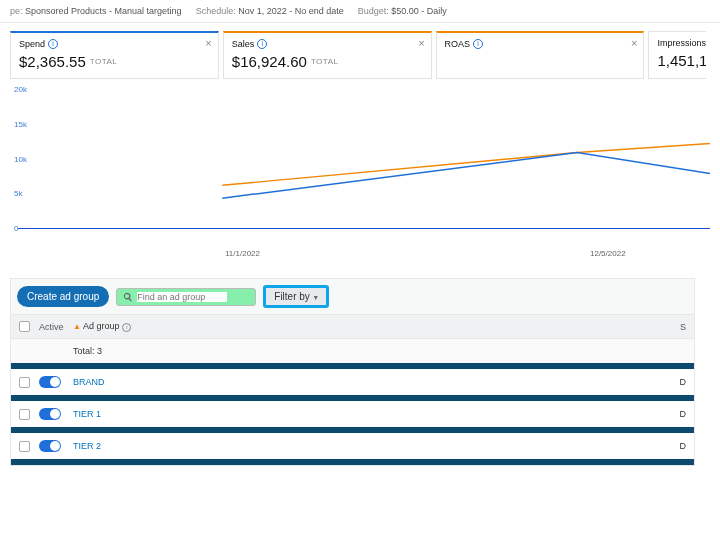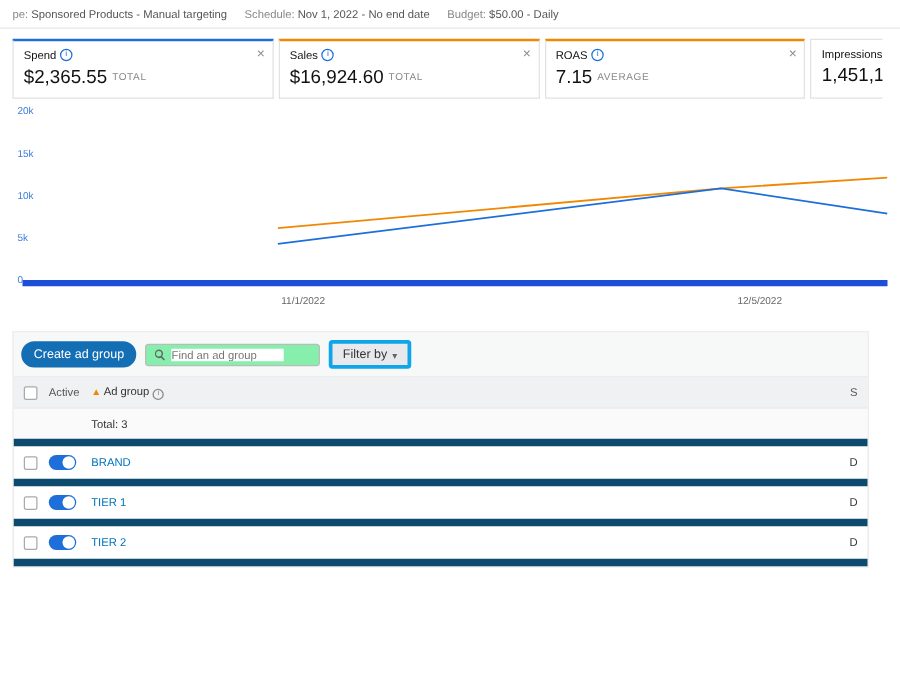--- a/index.html
+++ b/index.html
@@ -10,24 +10,24 @@
 .metrics{display:flex;gap:0;padding:8px 10px 0 10px}
 .metric{border:1px solid #e2e2e2;padding:6px 8px 8px 8px;width:220px;margin-right:4px;position:relative;background:#fff}
 .metric.accent{border-top:2px solid #f08804}
 .metric.accent2{border-top:2px solid #1e6fd9}
 .metric .label{font-size:9px;color:#111;margin-bottom:4px;display:flex;align-items:flex-start;gap:3px}
 .metric .info{display:inline-block;width:10px;height:10px;border-radius:50%;border:1px solid #1e6fd9;color:#1e6fd9;font-size:7px;line-height:8px;text-align:center}
 .metric .close{position:absolute;top:4px;right:6px;color:#888;font-size:11px;cursor:pointer}
 .metric .value{font-size:15px;font-weight:400;color:#111;display:flex;align-items:center;gap:4px}
 .metric .suffix{font-size:8px;color:#888;letter-spacing:.5px}
 .chart-wrap{padding:10px 10px 0 18px}
-.chart{position:relative;height:140px;border-bottom:5px solid #1d4ed8}
+.chart{position:relative;height:140px;border-bottom:1px solid #1d4ed8}
 .ylabel{position:absolute;left:-4px;font-size:8px;color:#3b7dd8;transform:translateY(-50%)}
 .chart svg{position:absolute;left:22px;top:0;width:calc(100% - 22px);height:100%}
-.xlabels{display:flex;padding-left:22px;font-size:8px;color:#666;margin-top:7px}
+.xlabels{display:flex;padding-left:22px;font-size:8px;color:#666;margin-top:20px}
 .xlabels span:first-child{margin-left:185px}
 .xlabels span:last-child{margin-left:330px}
 .table-section{margin:20px 25px 0 10px;border:1px solid #e7e7e7}
 .toolbar{display:flex;align-items:center;gap:7px;padding:6px;background:#f7f8f8;border-bottom:1px solid #e7e7e7}
 .btn-primary{background:#146eb4;color:#fff;border:none;border-radius:12px;padding:5px 10px;font-size:10px;cursor:pointer}
 .search{display:flex;align-items:center;border:1px solid #bbb;border-radius:3px;background:#86efac;padding:3px 6px;width:140px}
 .search svg{width:10px;height:10px;margin-right:4px;fill:#666}
 .search input{border:none;outline:none;font-size:9px;width:90px}
 .filter{background:#e7e9ec;border:3px solid #0ea5e9;border-radius:3px;padding:3px 8px;font-size:10px;color:#333;display:flex;align-items:flex-end;gap:4px;cursor:pointer}
 .filter .chev{font-size:8px;color:#666}
@@ -76,24 +76,20 @@
     <div class="value">
         <span>$16,924.60</span>
         <span class="suffix">TOTAL</span>
       </div>
   </div>
   <div class="metric accent">
     <div class="close">×</div>
     <div class="label">
         <span>ROAS</span>
         <span class="info">i</span>
-      </div>
-    <div class="value">
-        <span>7.15</span>
-        <span class="suffix">AVERAGE</span>
       </div>
   </div>
   <div class="metric" style="width:60px;border-right:none;overflow:hidden">
     <div class="label">
         <span>Impressions</span>
       </div>
     <div class="value">
         <span>1,451,1</span>
       </div>
   </div>

